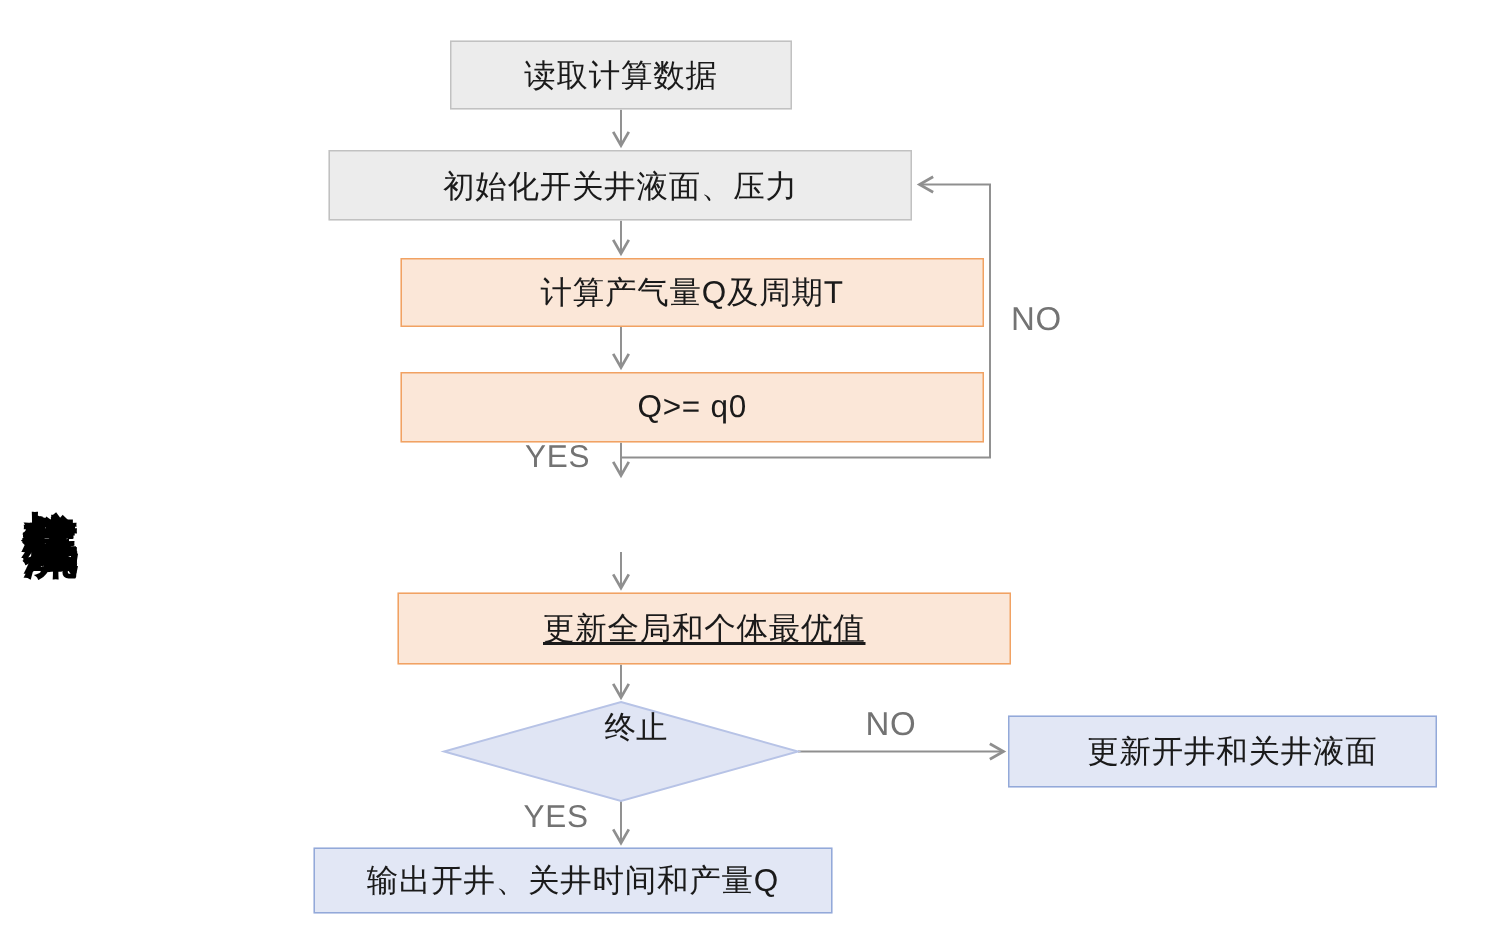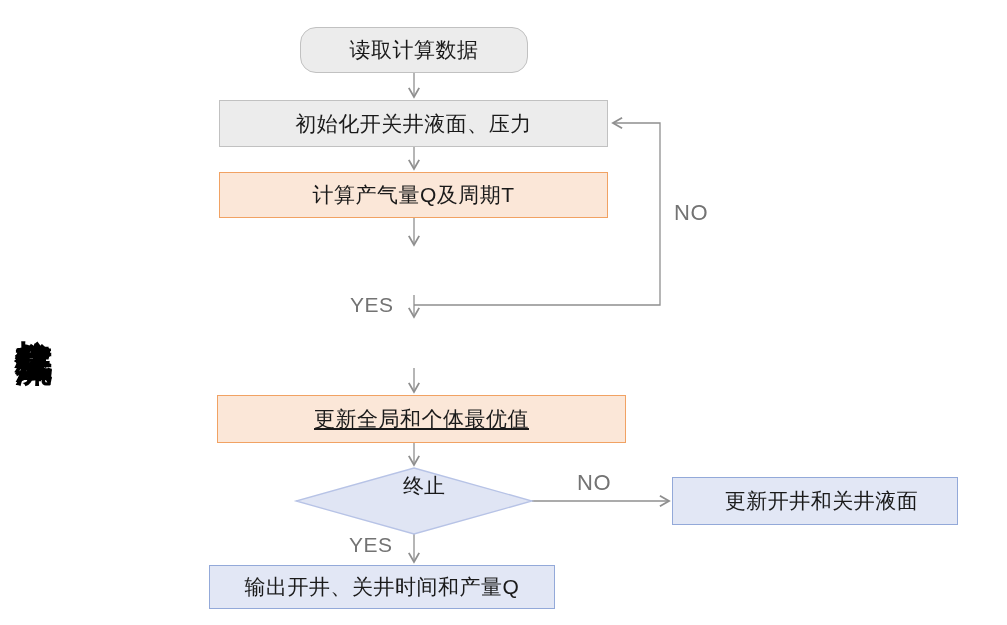--- a/index.html
+++ b/index.html
@@ -33,20 +33,21 @@
     letter-spacing: 0.5px;
     color: var(--text-color, #1a1a1a);
   }
   .node.gray {
     background: var(--gray-fill, #ececec);
     border: 1px solid var(--gray-border, #c1c1c1);
   }
   .node.orange {
     background: var(--orange-fill, #fbe7d8);
     border: 1px solid var(--orange-border, #f1a263);
+    margin-left: 48px;
   }
   .node.blue {
     background: var(--blue-fill, #e2e7f5);
     border: 1px solid var(--blue-border, #93a9d9);
   }
   .edge-label {
     position: absolute;
     font-size: 21px;
     color: #737373;
     letter-spacing: 0.5px;
@@ -72,21 +73,21 @@
     text-orientation: upright;
     font-size: 37px;
     font-weight: 700;
     color: #000000;
     letter-spacing: 1px;
     display: flex;
     align-items: center;
     justify-content: center;
   }
   
-  #node-read-data    { left: 300px; top: 27px;  width: 228px; height: 46px; border-radius: 16px; }
+  #node-read-data    { left: 300px; top: 27px;  width: 228px; height: 46px; }
   #node-init         { left: 219px; top: 100px; width: 389px; height: 47px; }
   #node-calc-q       { left: 219px; top: 172px; width: 389px; height: 46px; }
   #node-q-check      { left: 219px; top: 248px; width: 389px; height: 47px; }
   #node-objective    { left: 209px; top: 320px; width: 409px; height: 48px; }
   #node-update-best  { left: 217px; top: 395px; width: 409px; height: 48px; text-decoration: underline; }
   #node-update-level { left: 672px; top: 477px; width: 286px; height: 48px; padding-left: 13px; }
   #node-output       { left: 209px; top: 565px; width: 346px; height: 44px; }
   
   #label-q-yes    { left: 350px; top: 293px; }
   #label-q-no     { left: 674px; top: 200px; font-size: 22px; }
@@ -125,20 +126,23 @@
   </div>
 
   <div class="node gray" id="node-init">
     <span>初始化开关井液面、压力</span>
   </div>
 
   <div class="node orange" id="node-calc-q">
     <span>计算产气量Q及周期T</span>
   </div>
 
+  <div class="node orange" id="node-q-check">
+    <span>Q&gt;= q0</span>
+  </div>
 
 
   <div class="node orange" id="node-update-best">
     <span>更新全局和个体最优值</span>
   </div>
 
   <div id="diamond-text">
     <span>终止</span>
   </div>
 

